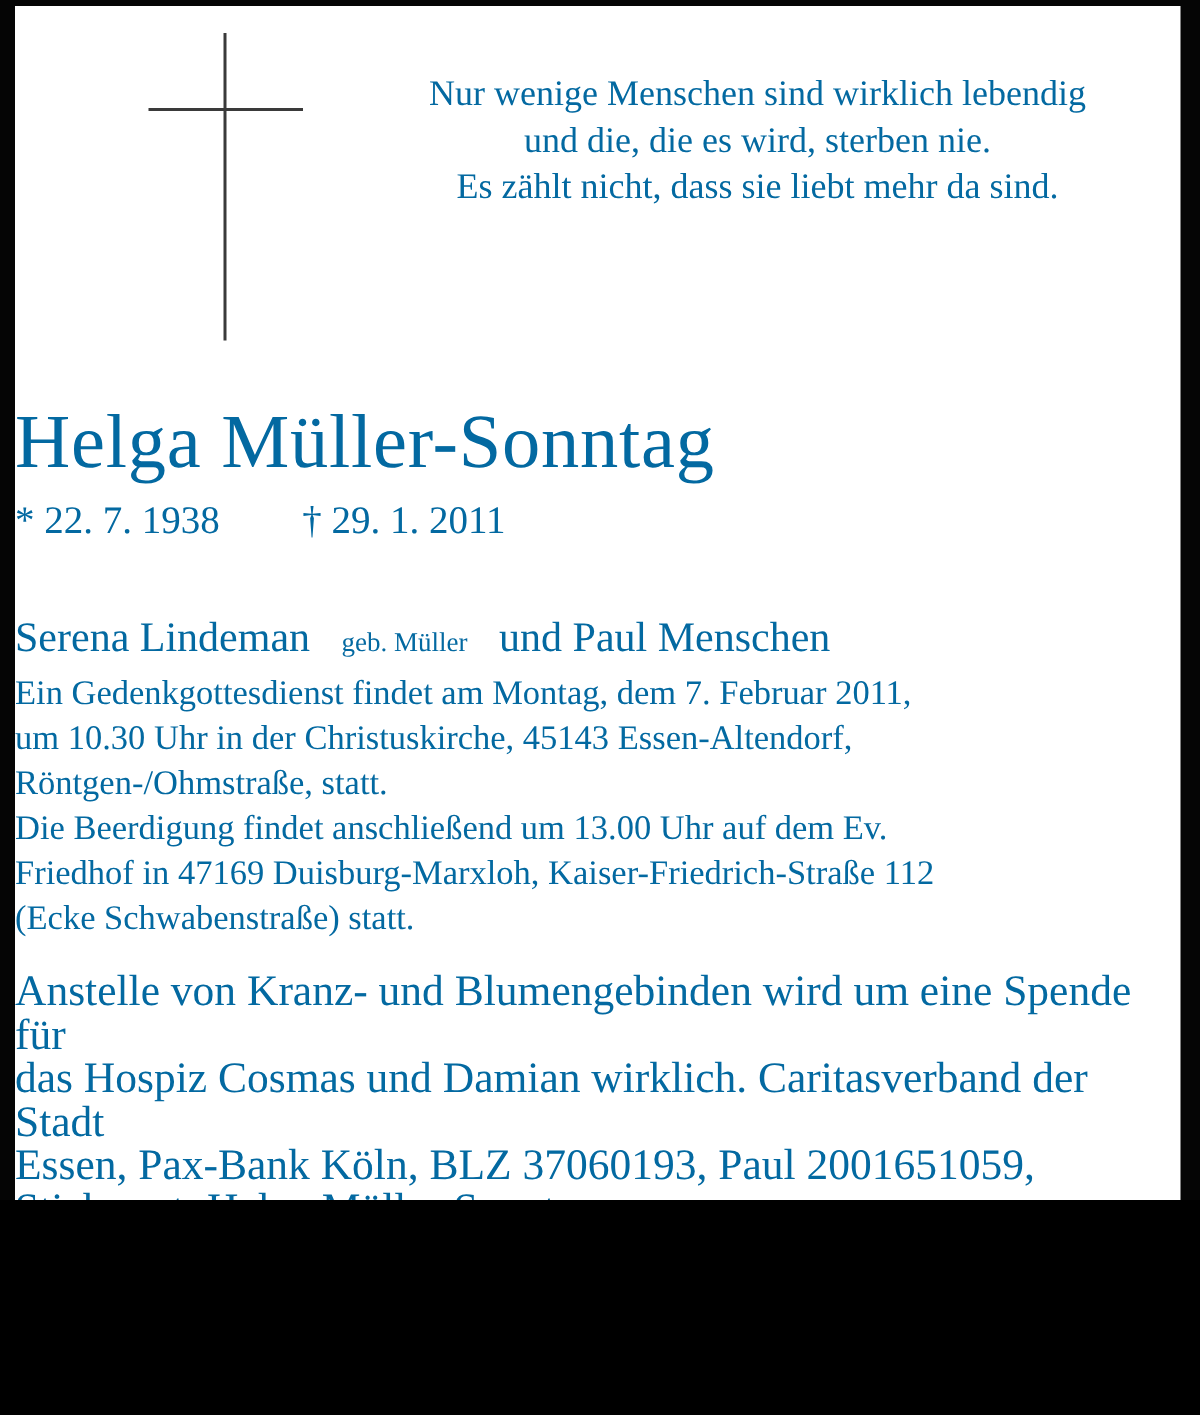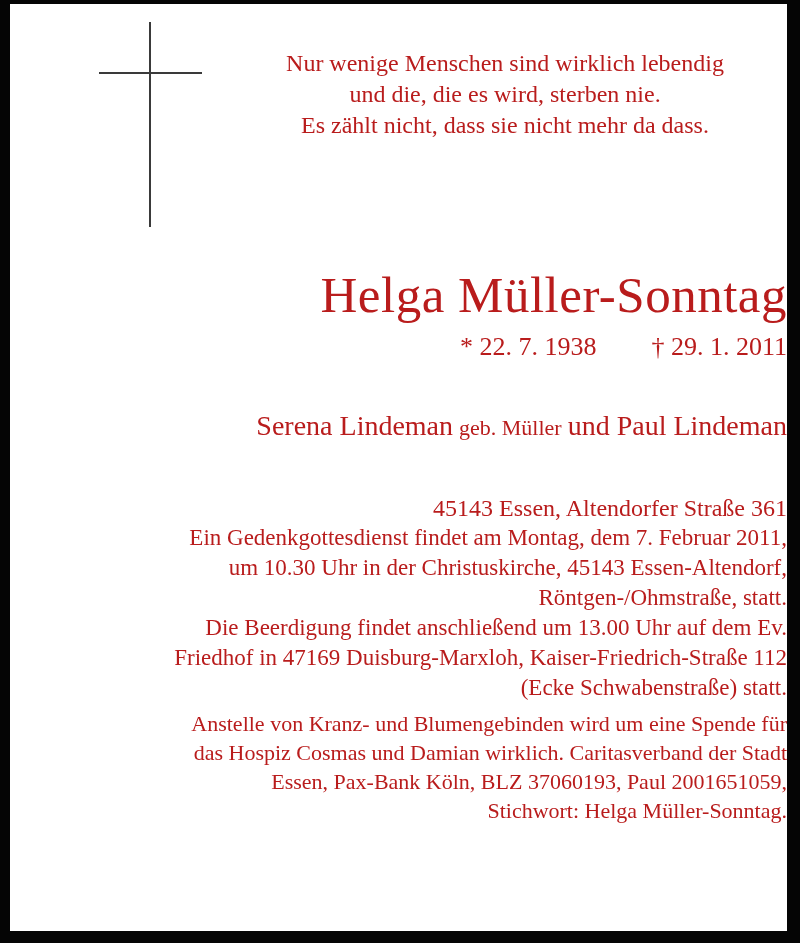--- a/index.html
+++ b/index.html
@@ -3,24 +3,24 @@
 <meta charset="utf-8">
 <style>
   html, body {
     margin: 0;
     padding: 0;
     background: #000;
   }
   .page {
     position: relative;
     width: 800px;
-    height: 943px;
+    height: 800px;
     background: #050505;
     font-family: "Liberation Serif", "DejaVu Serif", serif;
-    color: #b91c1c;
+    color: #0369a1;
     overflow: hidden;
   }
   .card {
     position: absolute;
     left: 10px;
     top: 4px;
     width: 777px;
     height: 927px;
     background: #ffffff;
     overflow: hidden;
@@ -68,94 +68,92 @@
     font-size: 23px;
     line-height: 28px;
   }
   .quote-attrib .death {
     margin-left: 18px;
     display: inline-block;
   }
 
   
   .main {
-    text-align: right;
+    text-align: left;
   }
   .deceased-name {
     margin-top: 18px;
     font-size: 51px;
     line-height: 56px;
     letter-spacing: 0.5px;
   }
   .dates {
     margin-top: 8px;
     font-size: 26px;
     line-height: 32px;
-    margin-left: 36px;
   }
   .dates .death-date {
     margin-left: 55px;
     display: inline-block;
   }
   .mourners {
     margin-top: 44px;
     font-size: 28px;
     line-height: 38px;
   }
   .mourners .maiden {
-    font-size: 22px;
-    margin: 0 6px;
+    font-size: 18px;
+    margin: 0 21px;
   }
   .address {
     margin-top: 46px;
     font-size: 24px;
     line-height: 30px;
   }
   .service {
     font-size: 23px;
     line-height: 30px;
   }
   .donation {
-    margin-top: 6px;
-    font-size: 22px;
+    margin-top: 20px;
+    font-size: 29px;
     line-height: 29px;
   }
 </style>
 </head>
 <body>
 
 <div class="page">
   <div class="card">
 
     <div class="header">
       <div class="cross">
         <div class="bar-v"></div>
         <div class="bar-h"></div>
       </div>
       <div class="quote">
         <div>Nur wenige Menschen sind wirklich lebendig</div>
         <div>und die, die es wird, sterben nie.</div>
-        <div>Es zählt nicht, dass sie nicht mehr da dass.</div>
+        <div>Es zählt nicht, dass sie liebt mehr da sind.</div>
       </div>
     </div>
 
     <div class="main">
       <div class="deceased-name">Helga Müller-Sonntag</div>
 
       <div class="dates">
         <span>* 22. 7. 1938</span><span class="death-date">† 29. 1. 2011</span>
       </div>
 
       <div class="mourners">
         <div>
-          <span>Serena Lindeman</span><span class="maiden">geb. Müller</span><span>und Paul Lindeman</span>
+          <span>Serena Lindeman</span><span class="maiden">geb. Müller</span><span>und Paul Menschen</span>
         </div>
       </div>
 
-      <div class="address">45143 Essen, Altendorfer Straße 361</div>
 
       <div class="service">
         <div>Ein Gedenkgottesdienst findet am Montag, dem 7. Februar 2011,</div>
         <div>um 10.30 Uhr in der Christuskirche, 45143 Essen-Altendorf,</div>
         <div>Röntgen-/Ohmstraße, statt.</div>
         <div>Die Beerdigung findet anschließend um 13.00 Uhr auf dem Ev.</div>
         <div>Friedhof in 47169 Duisburg-Marxloh, Kaiser-Friedrich-Straße 112</div>
         <div>(Ecke Schwabenstraße) statt.</div>
       </div>
 

